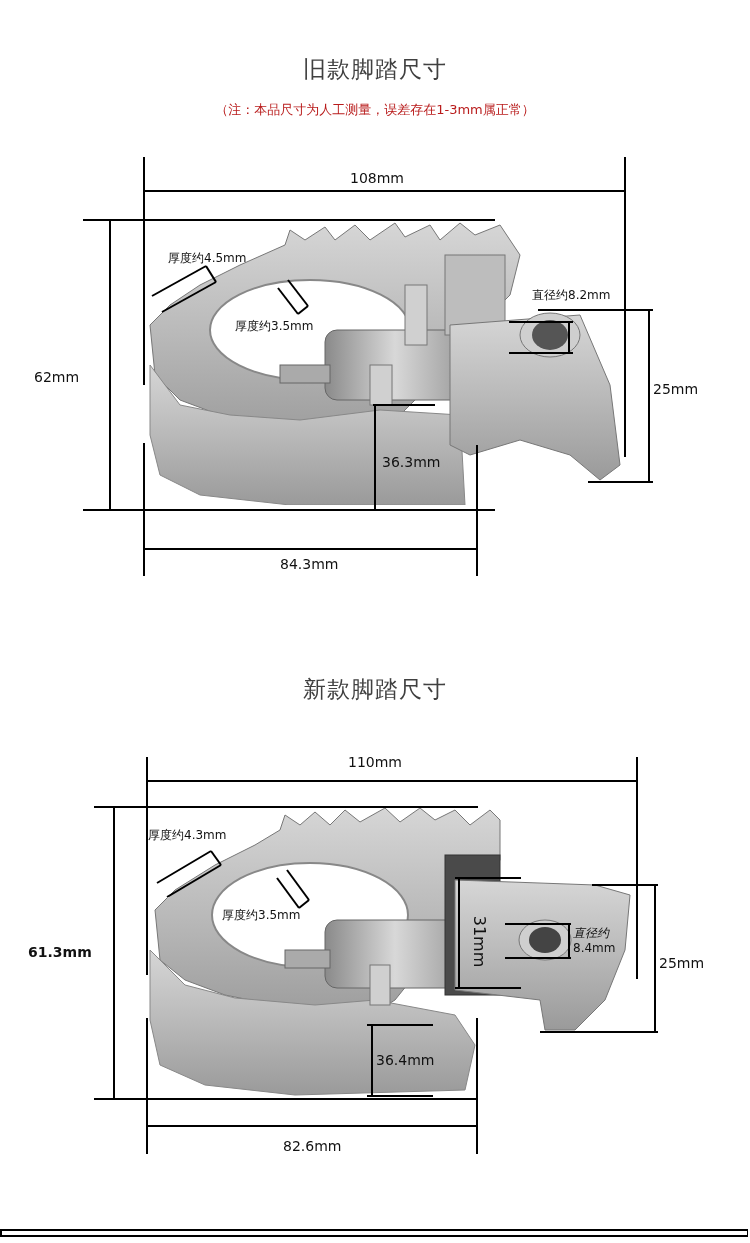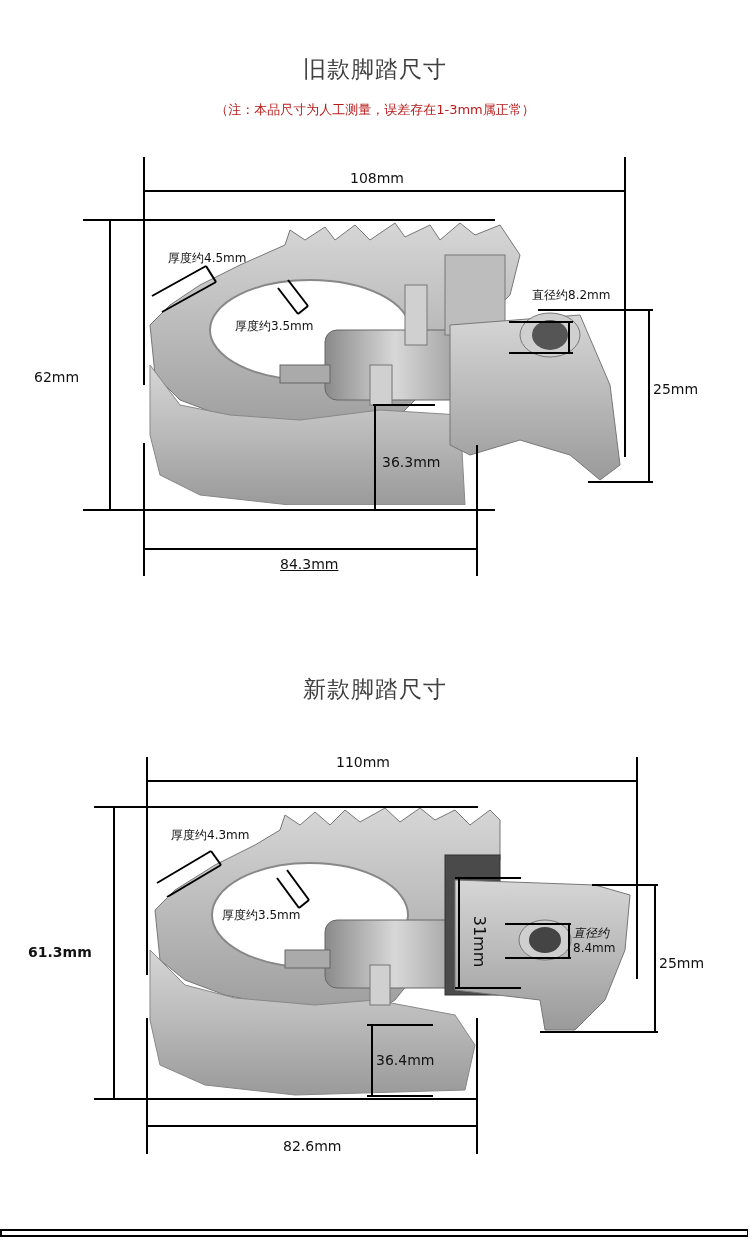--- a/index.html
+++ b/index.html
@@ -60,21 +60,21 @@
 <div class="hl" style="left:143px;top:190px;width:483px;"></div>
 <div class="lbl" style="left:350px;top:170px;">108mm</div>
 
 <div class="hl" style="left:83px;top:219px;width:412px;"></div>
 <div class="hl" style="left:83px;top:509px;width:412px;"></div>
 <div class="vl" style="left:109px;top:219px;height:292px;"></div>
 <div class="lbl" style="left:34px;top:361px;margin-top:8px;">62mm</div>
 
 <div class="hl" style="left:143px;top:548px;width:334px;"></div>
 <div class="vl" style="left:476px;top:445px;height:131px;"></div>
-<div class="lbl" style="left:280px;top:556px;text-decoration:underline;">84.3mm</div>
+<div class="lbl" style="left:280px;top:556px;">84.3mm</div>
 
 <div class="hl" style="left:373px;top:404px;width:62px;"></div>
 <div class="vl" style="left:374px;top:404px;height:106px;"></div>
 <div class="lbl" style="left:382px;top:454px;">36.3mm</div>
 
 <div class="hl" style="left:538px;top:309px;width:115px;"></div>
 <div class="hl" style="left:588px;top:481px;width:65px;"></div>
 <div class="vl" style="left:648px;top:309px;height:174px;"></div>
 <div class="lbl" style="left:653px;top:381px;">25mm</div>
 
@@ -108,21 +108,21 @@
   <rect x="300" y="55" width="55" height="140" fill="#4a4a4a" stroke="#333"></rect>
   <path d="M310 80 L450 85 L485 95 L480 150 L460 200 L430 230 L400 230 L395 200 L310 190 Z" fill="url(#g1)" stroke="#777"></path>
   <ellipse cx="400" cy="140" rx="26" ry="20" fill="#cfcfcf" stroke="#777"></ellipse>
   <ellipse cx="400" cy="140" rx="16" ry="13" fill="#444"></ellipse>
 </svg>
 
 <div class="vl" style="left:146px;top:757px;height:218px;"></div>
 <div class="vl" style="left:146px;top:1018px;height:136px;"></div>
 <div class="vl" style="left:636px;top:757px;height:222px;"></div>
 <div class="hl" style="left:146px;top:780px;width:492px;"></div>
-<div class="lbl" style="left:336px;top:754px;">110mm</div>
+<div class="lbl" style="left:348px;top:754px;">110mm</div>
 
 <div class="hl" style="left:94px;top:806px;width:384px;"></div>
 <div class="hl" style="left:94px;top:1098px;width:384px;"></div>
 <div class="vl" style="left:113px;top:806px;height:294px;"></div>
 <div class="lbl" style="left:28px;top:944px;font-weight:bold;">61.3mm</div>
 
 <div class="hl" style="left:146px;top:1125px;width:332px;"></div>
 <div class="vl" style="left:476px;top:1018px;height:136px;"></div>
 <div class="lbl" style="left:283px;top:1138px;">82.6mm</div>
 
@@ -145,21 +145,21 @@
 <div class="hl" style="left:505px;top:957px;width:66px;"></div>
 <div class="vl" style="left:568px;top:923px;height:36px;"></div>
 <div class="slbl" style="left:573px;top:927px;font-style:italic;">直径约</div>
 <div class="slbl" style="left:573px;top:942px;">8.4mm</div>
 
 <svg class="abs" style="left:155px;top:845px;" width="70" height="52">
   <line x1="2" y1="38" x2="56" y2="6" stroke="#000" stroke-width="2"></line>
   <line x1="12" y1="52" x2="66" y2="20" stroke="#000" stroke-width="2"></line>
   <line x1="56" y1="6" x2="66" y2="20" stroke="#000" stroke-width="2"></line>
 </svg>
-<div class="slbl" style="left:171px;top:829px;text-align:right;">厚度约4.3mm</div>
+<div class="slbl" style="left:148px;top:829px;text-align:right;">厚度约4.3mm</div>
 <svg class="abs" style="left:275px;top:868px;" width="36" height="44">
   <line x1="2" y1="10" x2="24" y2="40" stroke="#000" stroke-width="2"></line>
   <line x1="12" y1="2" x2="34" y2="32" stroke="#000" stroke-width="2"></line>
   <line x1="24" y1="40" x2="34" y2="32" stroke="#000" stroke-width="2"></line>
 </svg>
 <div class="slbl" style="left:222px;top:909px;">厚度约3.5mm</div>
 
 <div class="bottom-bar"></div>
 
 </body></html>

